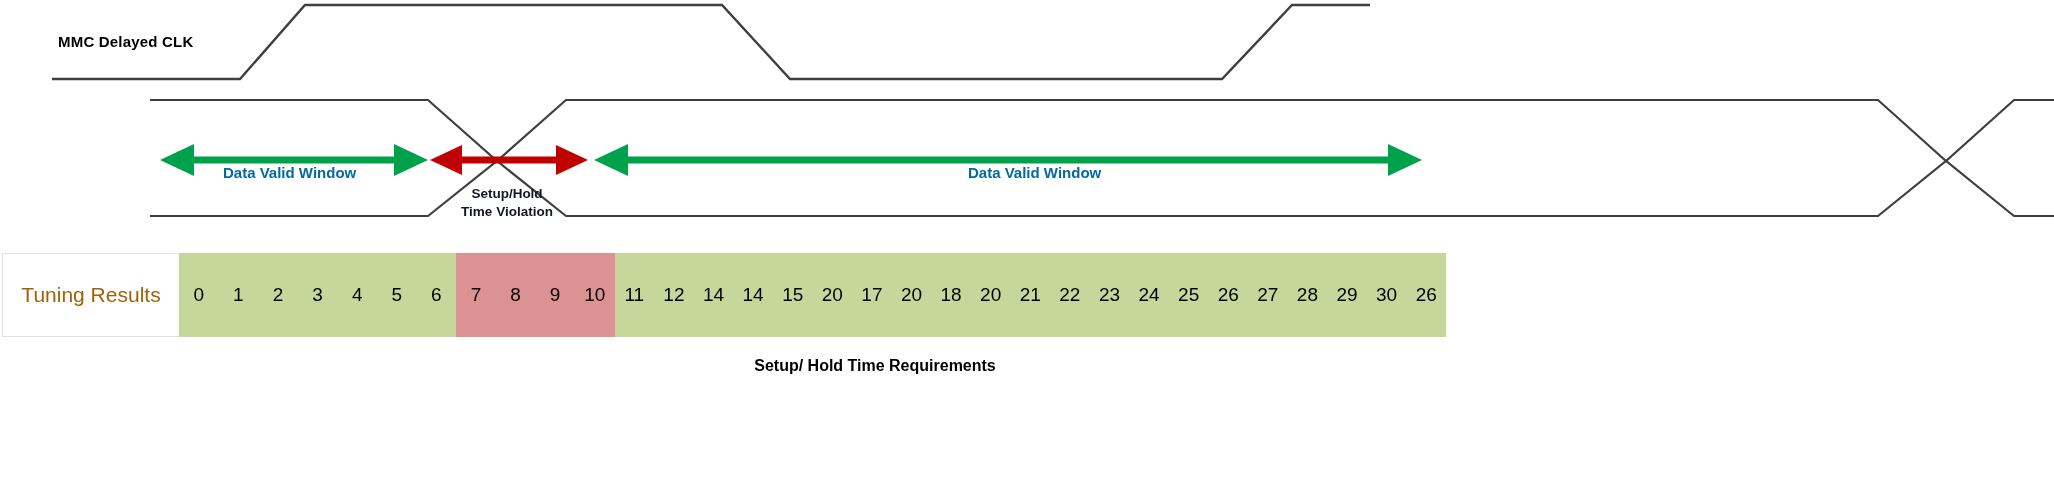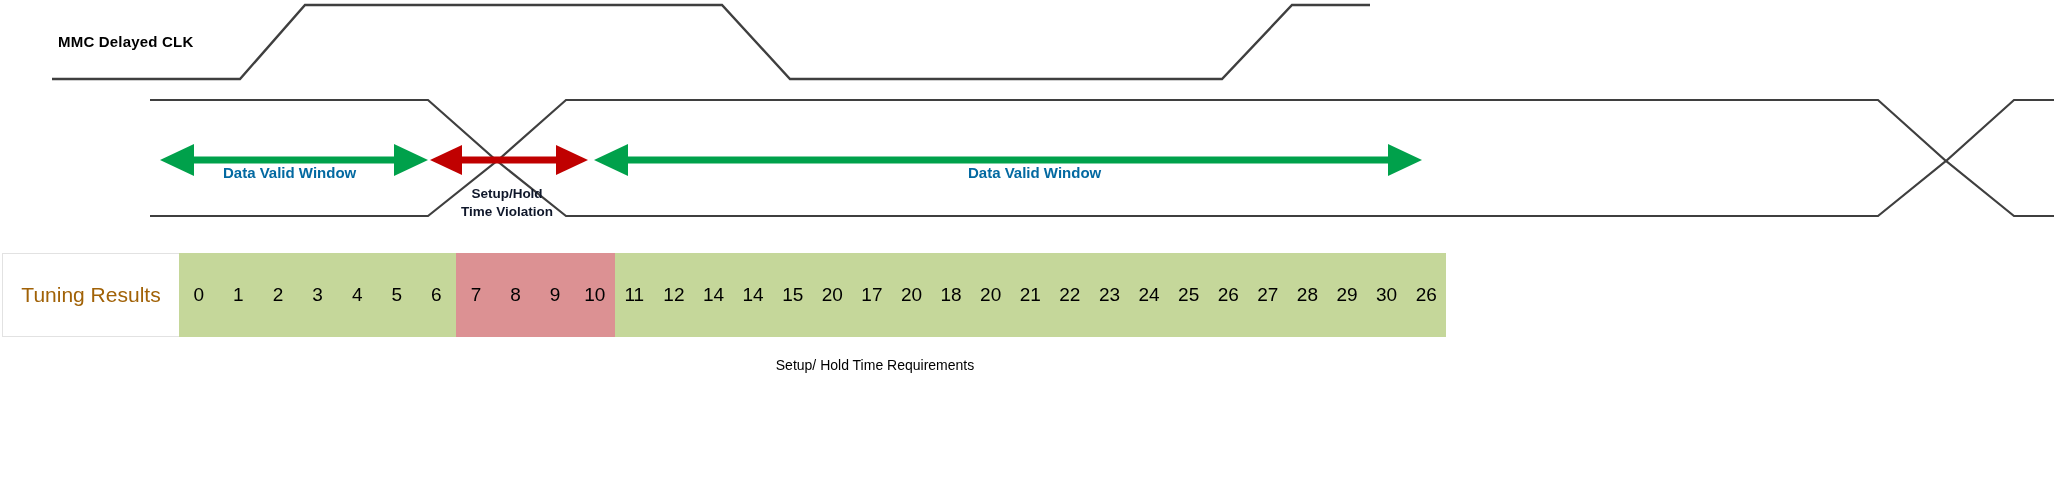--- a/index.html
+++ b/index.html
@@ -98,22 +98,22 @@
   .tune-cell.pass { background: #c5d79a; }
   .tune-cell.fail { background: #dc9193; }
 
   
   .bottom-caption {
     position: absolute;
     top: 357px;
     left: 0;
     width: 1750px;
     text-align: center;
-    font-size: 14px;
-    font-weight: normal;
+    font-size: 16px;
+    font-weight: bold;
     color: #000000;
   }
 </style>
 </head>
 <body>
 
 <div id="root">
 
   <svg id="wave-layer" viewBox="0 0 2054 260">
 

